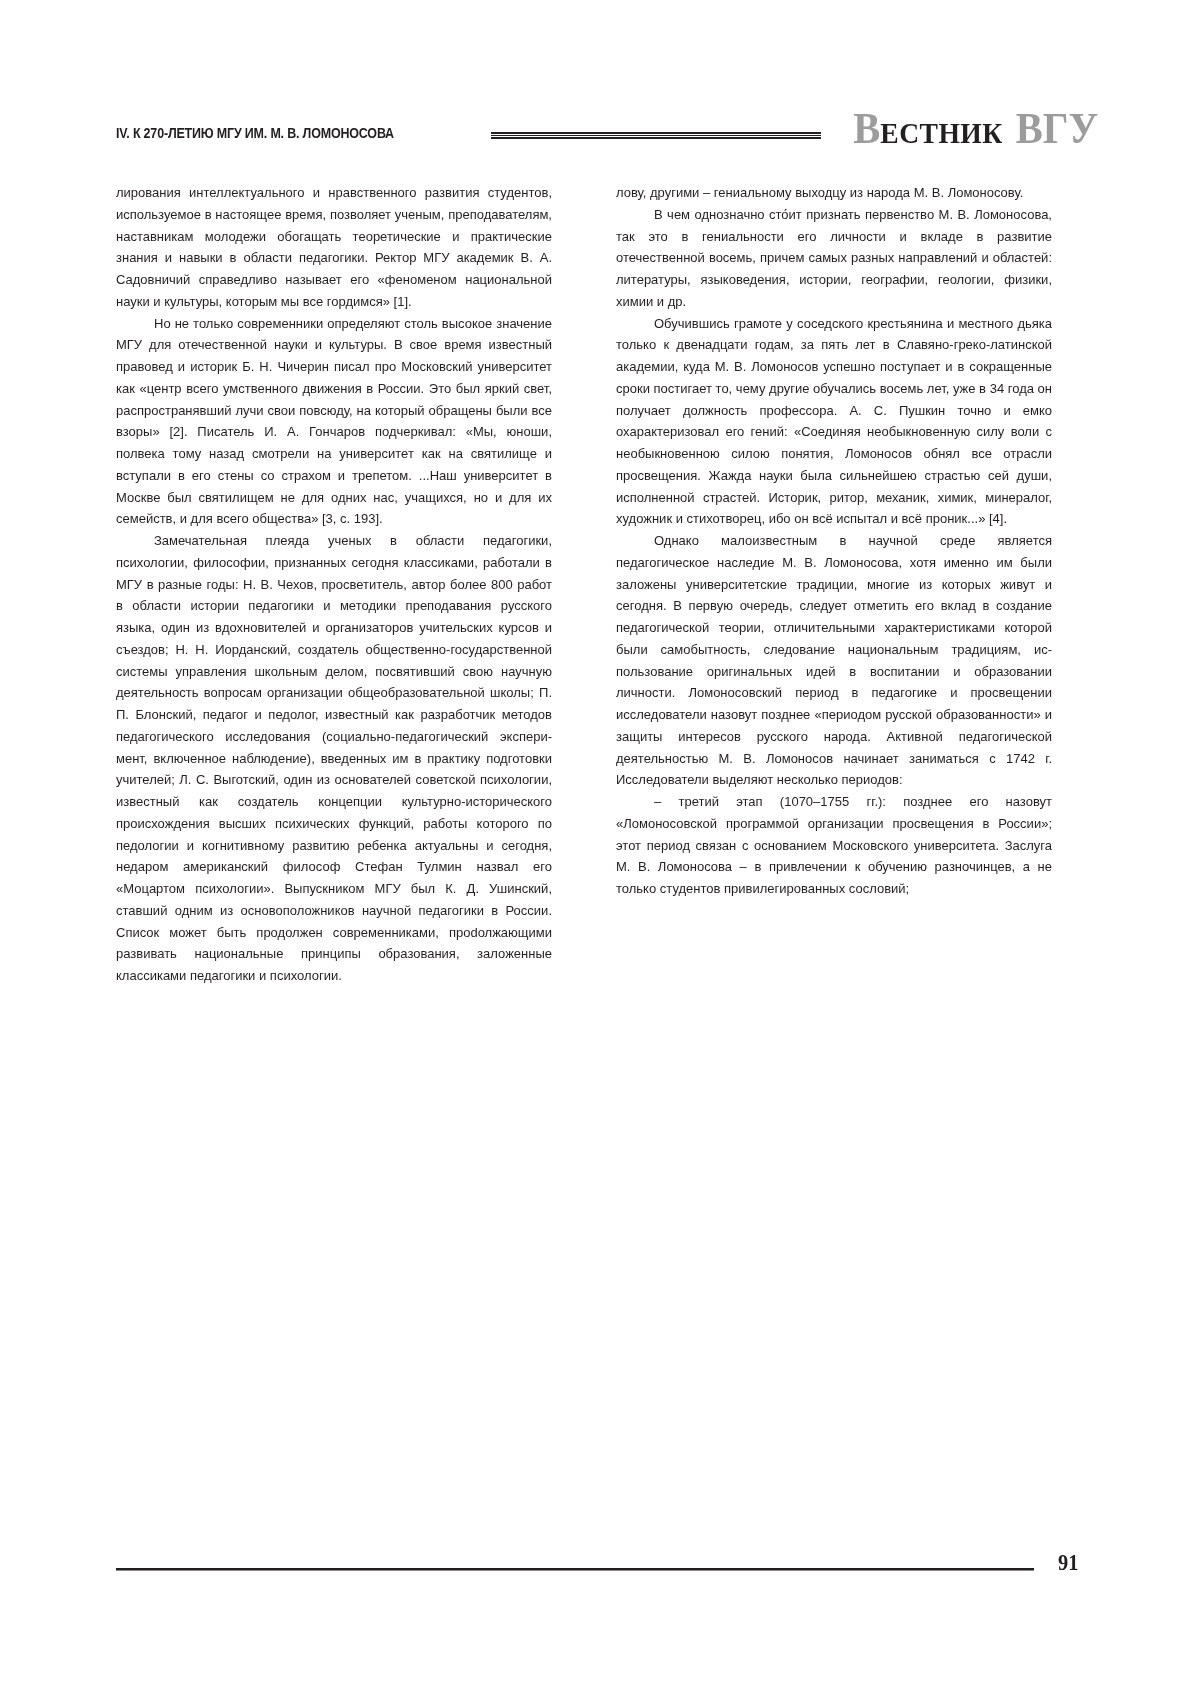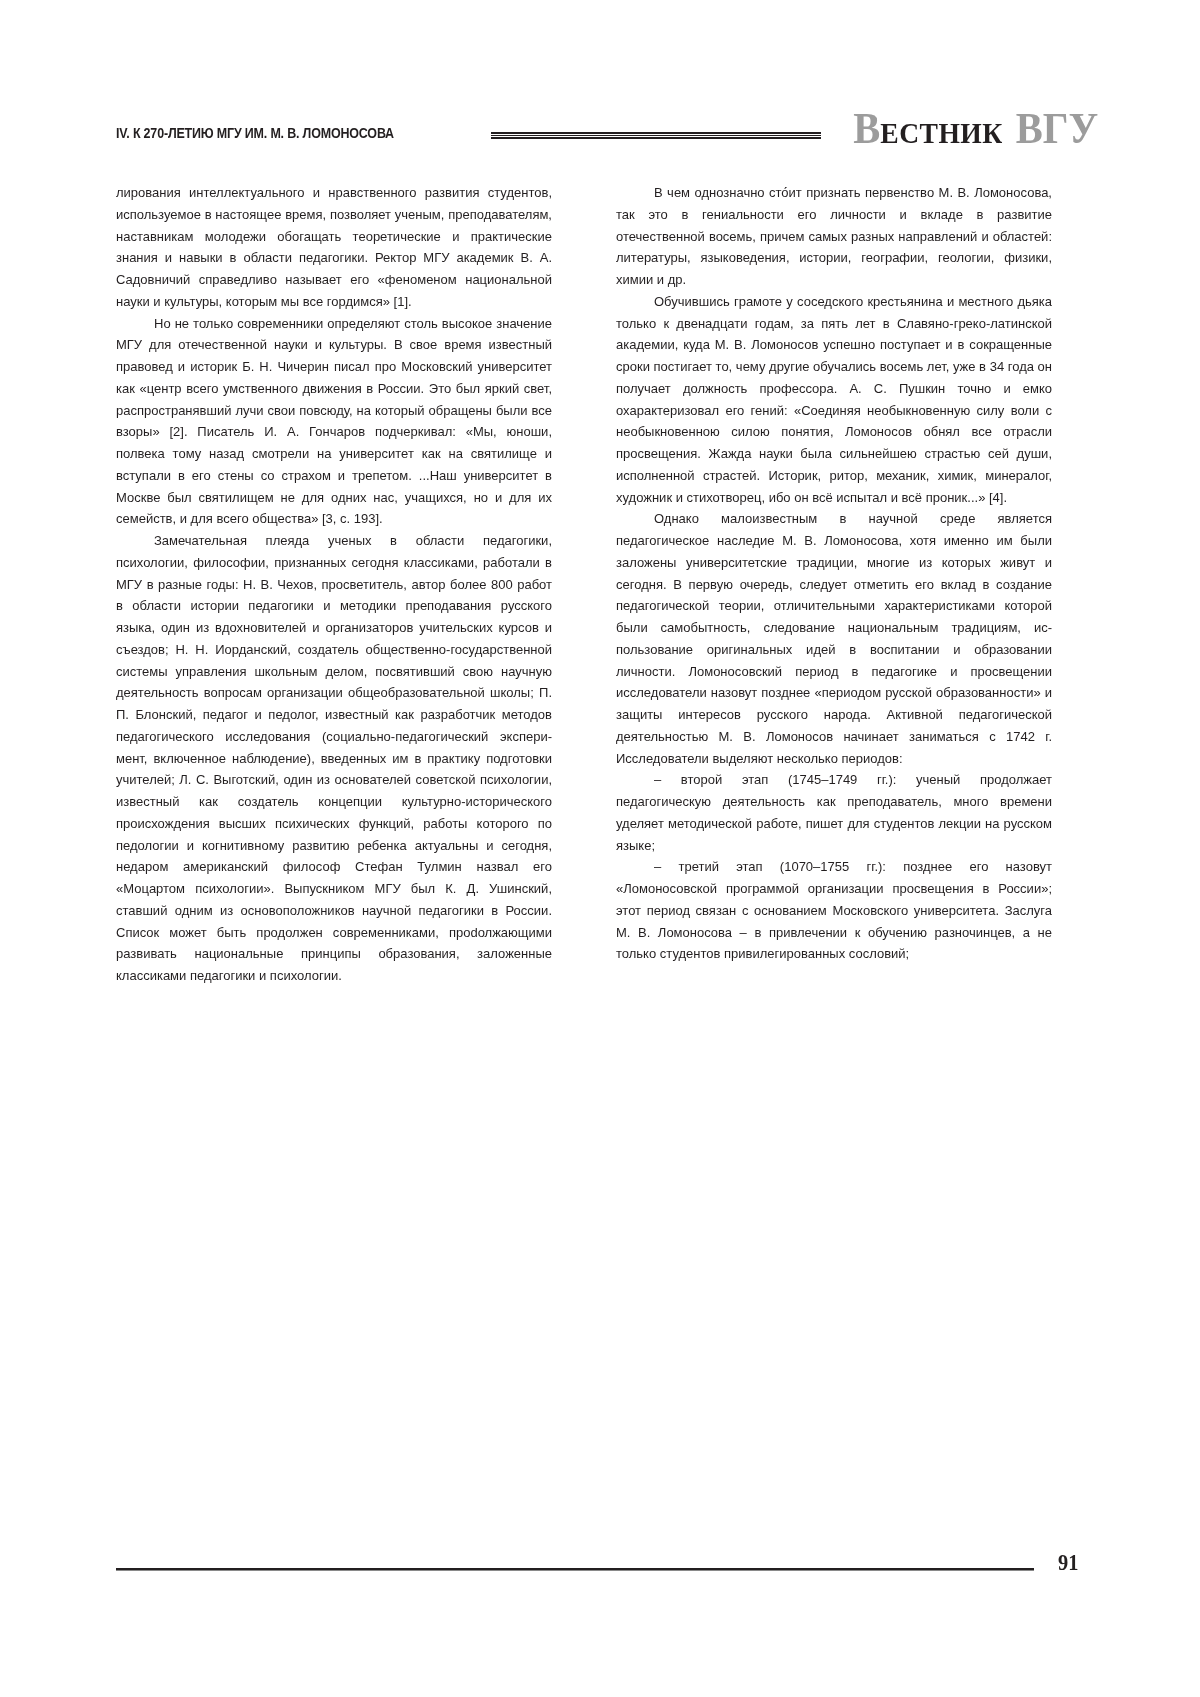--- a/index.html
+++ b/index.html
@@ -37,24 +37,24 @@
   </div>
 </div>
 
 <div class="col col-left">
   <p>лирования интеллектуального и нравственного развития студентов, используемое в настоящее время, позволяет ученым, преподавателям, на­ставникам молодежи обогащать теоретические и практические знания и навыки в области педагоги­ки. Ректор МГУ академик В. А. Садовничий спра­ведливо называет его «феноменом национальной науки и культуры, которым мы все гордимся» [1].</p>
   <p class="indent">Но не только современники определяют столь высокое значение МГУ для отечественной науки и культуры. В свое время известный правовед и историк Б. Н. Чичерин писал про Московский уни­верситет как «центр всего умственного движения в России. Это был яркий свет, распространявший лучи свои повсюду, на который обращены были все взоры» [2]. Писатель И. А. Гончаров подчер­кивал: «Мы, юноши, полвека тому назад смотрели на университет как на святилище и вступали в его стены со страхом и трепетом. ...Наш университет в Москве был святилищем не для одних нас, уча­щихся, но и для их семейств, и для всего обще­ства» [3, с. 193].</p>
   <p class="indent">Замечательная плеяда ученых в области пе­дагогики, психологии, философии, признанных сегодня классиками, работали в МГУ в разные годы: Н. В. Чехов, просветитель, автор более 800 работ в области истории педагогики и методики преподавания русского языка, один из вдохнови­телей и организаторов учительских курсов и съез­дов; Н. Н. Иорданский, создатель общественно-государственной системы управления школьным делом, посвятивший свою научную деятельность вопросам организации общеобразовательной школы; П. П. Блонский, педагог и педолог, извест­ный как разработчик методов педагогического ис­следования (социально-педагогический экспери­мент, включенное наблюдение), введенных им в практику подготовки учителей; Л. С. Выготский, один из основателей советской психологии, из­вестный как создатель концепции культурно-исто­рического происхождения высших психических функций, работы которого по педологии и когни­тивному развитию ребенка актуальны и сегодня, недаром американский философ Стефан Тулмин назвал его «Моцартом психологии». Выпускником МГУ был К. Д. Ушинский, ставший одним из осно­воположников научной педагогики в России. Спи­сок может быть продолжен современниками, про­dолжающими развивать национальные принципы образования, заложенные классиками педагогики и психологии.</p>
 </div>
 
 <div class="col col-right">
+  <p>лову, другими – гениальному выходцу из народа М. В. Ломоносову.</p>
   <p class="indent">В чем однозначно сто́ит признать первенство М. В. Ломоносова, так это в гениальности его лич­ности и вкладе в развитие отечественной восемь, причем самых разных направлений и областей: литературы, языковедения, истории, географии, геологии, физики, химии и др.</p>
   <p class="indent">Обучившись грамоте у соседского крестьяни­на и местного дьяка только к двенадцати годам, за пять лет в Славяно-греко-латинской акаде­мии, куда М. В. Ломоносов успешно поступает и в сокращенные сроки постигает то, чему другие обучались восемь лет, уже в 34 года он получа­ет должность профессора. А. С. Пушкин точно и емко охарактеризовал его гений: «Соединяя нео­быкновенную силу воли с необыкновенною силою понятия, Ломоносов обнял все отрасли просве­щения. Жажда науки была сильнейшею страстью сей души, исполненной страстей. Историк, ритор, механик, химик, минералог, художник и стихотво­рец, ибо он всё испытал и всё проник...» [4].</p>
   <p class="indent">Однако малоизвестным в научной среде явля­ется педагогическое наследие М. В. Ломоносова, хотя именно им были заложены университетские традиции, многие из которых живут и сегодня. В первую очередь, следует отметить его вклад в создание педагогической теории, отличитель­ными характеристиками которой были самобыт­ность, следование национальным традициям, ис­пользование оригинальных идей в воспитании и образовании личности. Ломоносовский период в педагогике и просвещении исследователи назо­вут позднее «периодом русской образованности» и защиты интересов русского народа. Активной педагогической деятельностью М. В. Ломоносов начинает заниматься с 1742 г. Исследователи вы­деляют несколько периодов:</p>
-  <p class="indent">– второй этап (1745–1749 гг.): ученый продол­жает педагогическую деятельность как препо­даватель, много времени уделяет методической работе, пишет для студентов лекции на русском языке;</p>
   <p class="indent">– третий этап (1070–1755 гг.): позднее его на­зовут «Ломоносовской программой организации просвещения в России»; этот период связан с основанием Московского университета. Заслуга М. В. Ломоносова – в привлечении к обучению разночинцев, а не только студентов привилегиро­ванных сословий;</p>
 </div>
 
 <div class="footer-rule">
   <div></div>
   <div class="shadow"></div>
 </div>
 <div class="page-number">91</div>
 
 </body></html>

